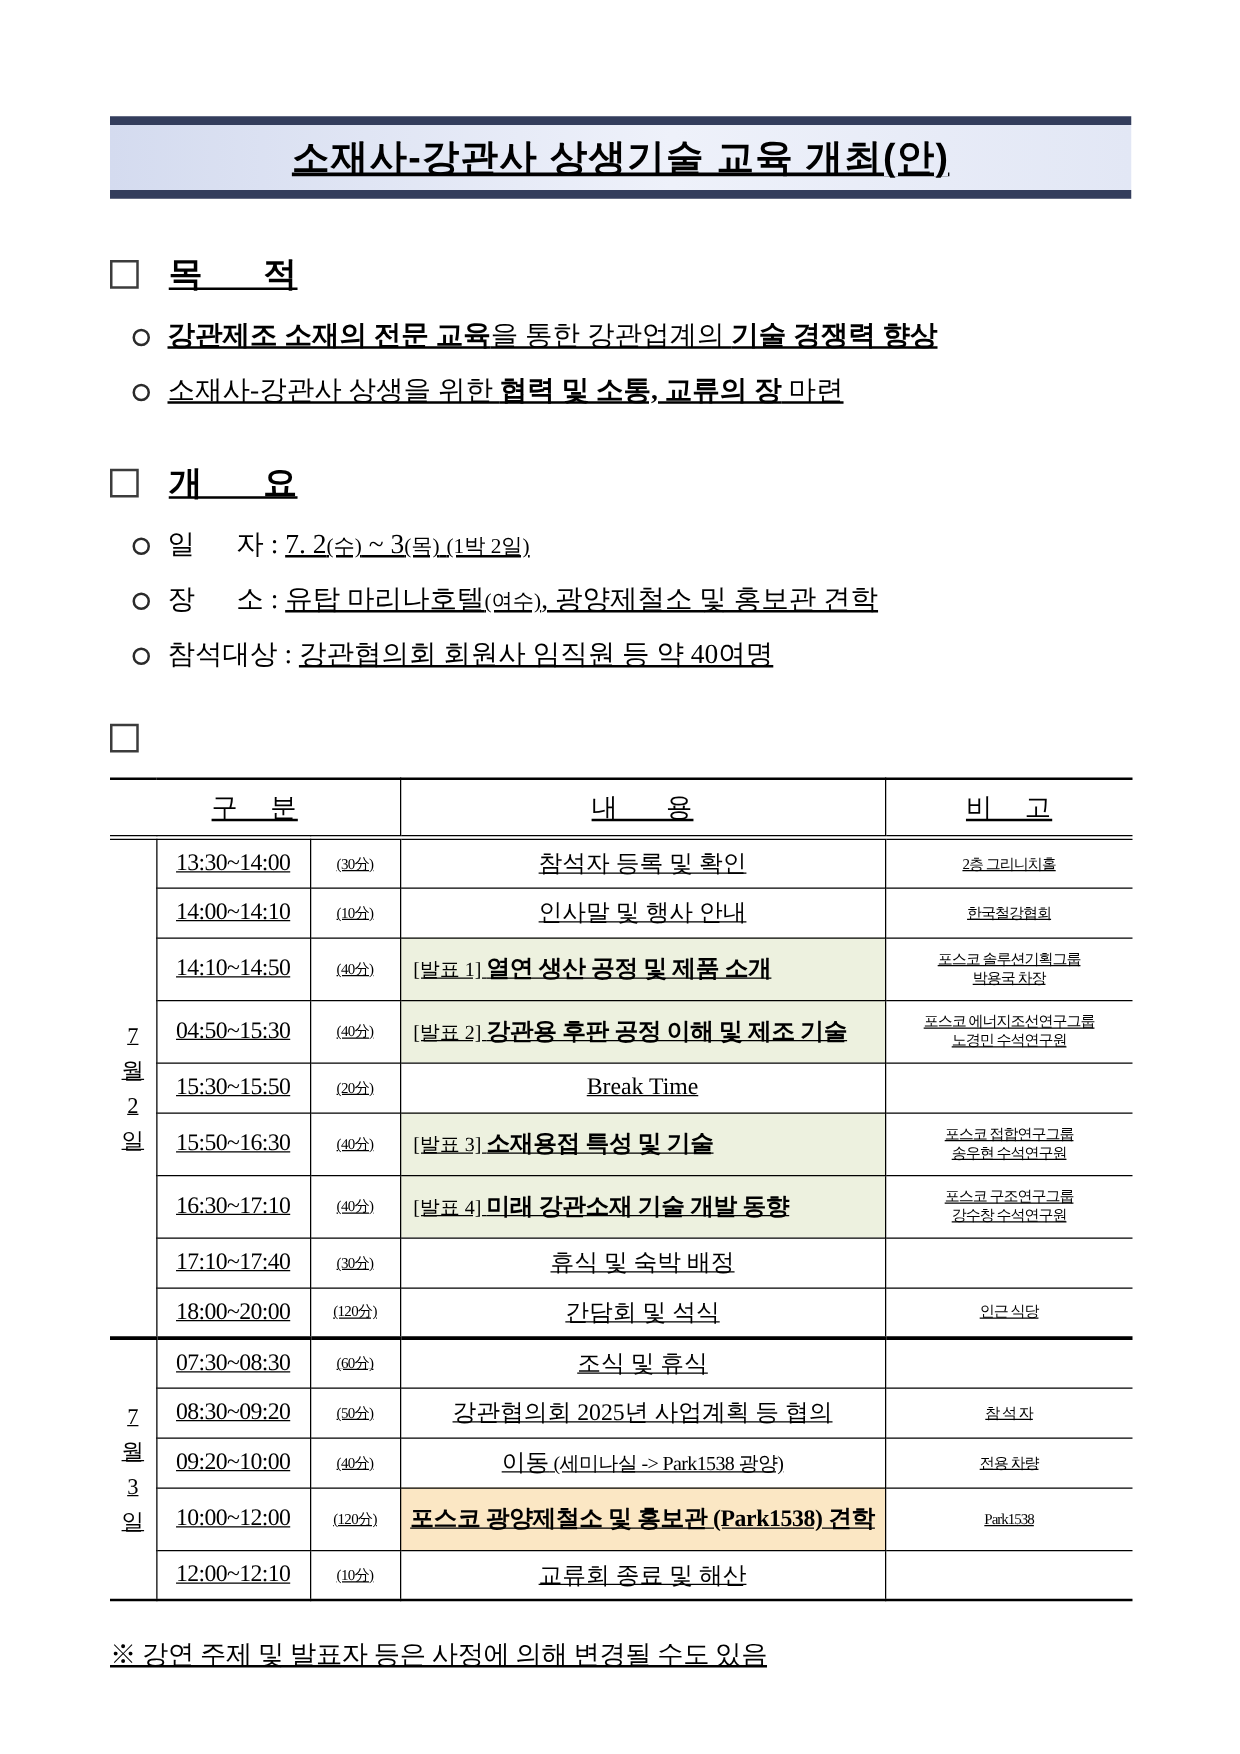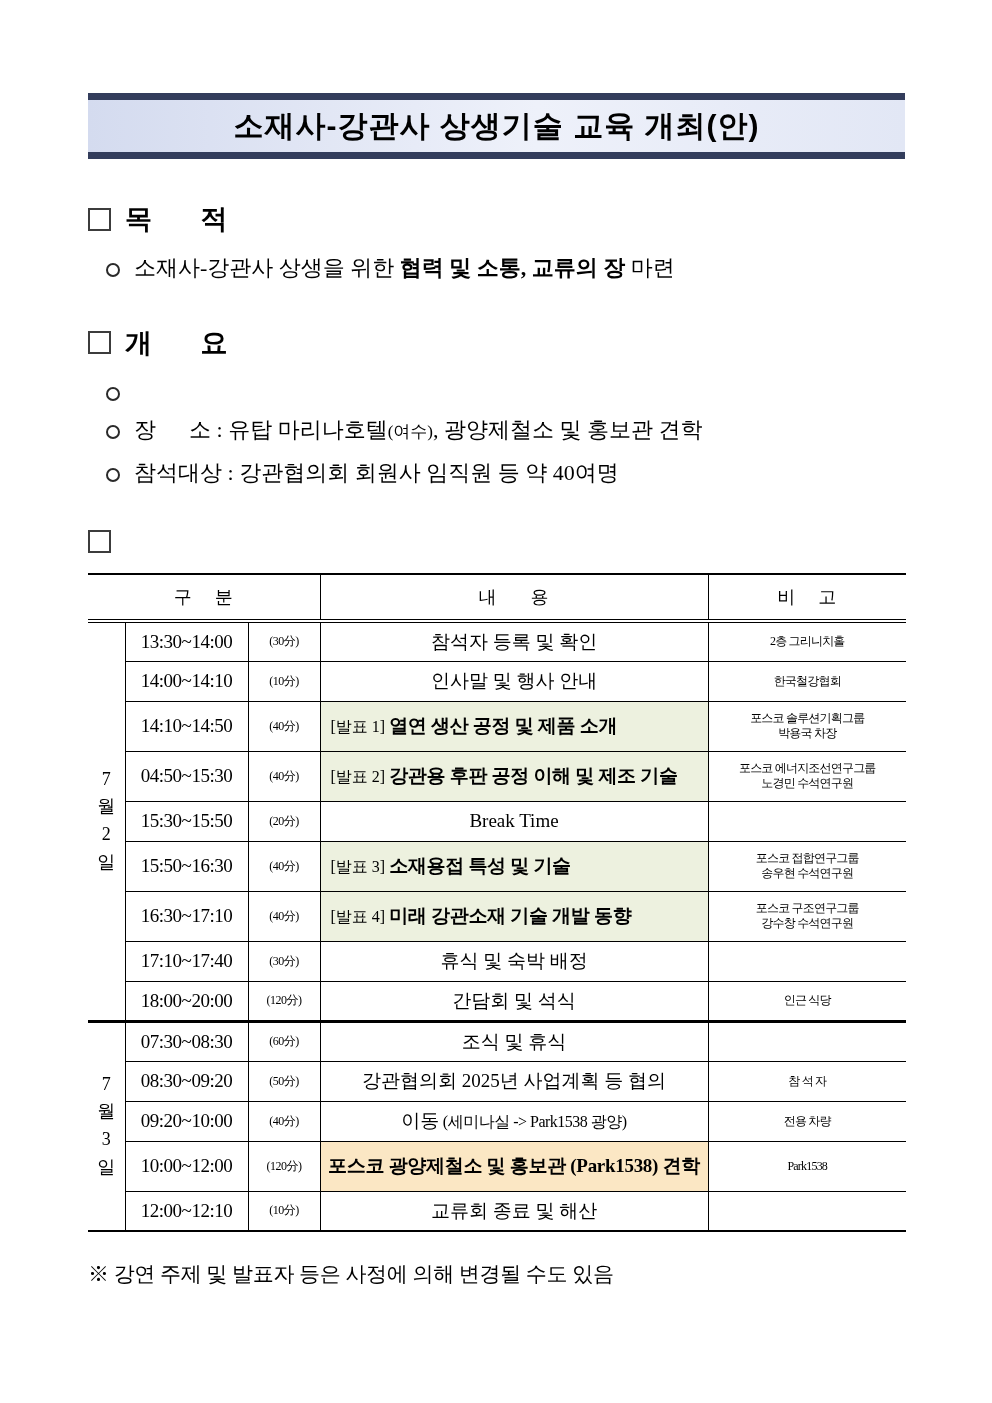--- a/index.html
+++ b/index.html
@@ -1,57 +1,57 @@
 <!DOCTYPE html>
 <html style="--navy: #333d5c; --banner_left: #d4dbef; --banner_mid: #eef1fa; --banner_right: #e2e7f5; --green: #edf1df; --orange: #fbe7c4;"><head>
 <meta charset="utf-8">
 <style>
   html,body{margin:0;padding:0;}
   body{
     width:992px;height:1403px;background:#ffffff;color:#000;
     font-family:"Liberation Serif","DejaVu Serif",serif;
     overflow:hidden;
   }
-  .page{box-sizing:border-box;width:992px;height:1403px;padding:93px 87px 0 88px;position:relative;}
+  .page{box-sizing:border-box;width:992px;height:1403px;padding:93px 87px 0 88px;position:relative;text-decoration:underline;}
 
   
   .banner{
     border-top:7px solid var(--navy);
     border-bottom:7px solid var(--navy);
     background:linear-gradient(90deg,var(--banner_left) 0%,var(--banner_mid) 55%,var(--banner_right) 100%);
     height:52px;display:flex;align-items:center;justify-content:center;
   }
   .banner-title{
     font-family:"Liberation Sans","DejaVu Sans",sans-serif;
     font-weight:bold;font-size:30px;letter-spacing:1px;
   }
   .byline{text-align:right;font-size:17px;margin-top:9px;letter-spacing:-0.3px;}
 
   
-  .section-heading{display:flex;align-items:center;gap:14px;margin-top:42px;}
+  .section-heading{display:flex;align-items:center;gap:24px;margin-top:42px;}
   .section-heading .label{
     font-family:"Liberation Sans","DejaVu Sans",sans-serif;
     font-weight:bold;font-size:27px;white-space:pre;letter-spacing:0.5px;
   }
   .sq{width:19px;height:19px;border:2px solid #3c3c3c;background:#fff;flex:none;}
 
   
   .bullets{margin-top:16px;}
   .bullet{display:flex;align-items:flex-start;margin:14px 0 0 16px;font-size:22px;line-height:1.35;}
   .circ{width:10px;height:10px;border:2px solid #2a2a2a;border-radius:50%;flex:none;margin:10px 14px 0 2px;background:#fff;}
   .bullet .b{font-weight:bold;}
   .bullet .sm{font-size:17px;}
   .ov-label{white-space:pre;display:inline-block;}
 
   
   .plan-wrap{margin-top:20px;}
   table.plan{border-collapse:collapse;table-layout:fixed;width:818px;
     border-top:2px solid #000;border-bottom:2px solid #000;}
   table.plan th{
-    font-weight:normal;font-size:18px;height:42px;white-space:pre;
+    font-weight:normal;font-size:21px;height:42px;white-space:pre;
     border-bottom:4px double #000;letter-spacing:1px;margin-top:34px;
   }
   th.bcol{border-right:1px solid #000;}
   table.plan td{border-bottom:1px solid #000;text-align:center;vertical-align:middle;}
   td.day{border-right:1px solid #000;border-bottom:none;font-size:18px;line-height:1.55;padding:0;}
   td.time{border-right:1px solid #000;font-size:19px;letter-spacing:-0.5px;}
   td.dur{border-right:1px solid #000;font-size:12px;letter-spacing:-0.5px;}
   td.content{border-right:1px solid #000;font-size:19px;padding:0 6px;}
   td.content.left{text-align:left;padding-left:10px;}
   td.remark{font-size:12px;line-height:1.25;letter-spacing:-0.8px;}
@@ -77,31 +77,36 @@
   </div>
 
 
   <div class="section-heading">
     <span class="sq"></span>
     <span class="label">목      적</span>
   </div>
   <div class="bullets">
     <div class="bullet">
       <span class="circ"></span>
+      <span><span class="b">강관제조 소재의 전문 교육</span><span>을 통한 강관업계의 </span><span class="b">기술 경쟁력 향상</span></span>
+    </div>
+    <div class="bullet">
+      <span class="circ"></span>
       <span><span>소재사-강관사 상생을 위한 </span><span class="b">협력 및 소통, 교류의 장</span><span> 마련</span></span>
     </div>
   </div>
 
   <div class="section-heading">
     <span class="sq"></span>
     <span class="label">개      요</span>
   </div>
   <div class="bullets">
     <div class="bullet">
       <span class="circ"></span>
+      <span><span class="ov-label">일      자 : </span><span><span>7. 2</span><span class="sm">(수)</span><span> ~ 3</span><span class="sm">(목)</span><span> </span><span class="sm">(1박 2일)</span></span></span>
     </div>
     <div class="bullet">
       <span class="circ"></span>
       <span><span class="ov-label">장      소 : </span><span><span>유탑 마리나호텔</span><span class="sm">(여수)</span><span>, 광양제철소 및 홍보관 견학</span></span></span>
     </div>
     <div class="bullet">
       <span class="circ"></span>
       <span><span class="ov-label">참석대상 : </span><span><span>강관협의회 회원사 임직원 등 약 40여명</span></span></span>
     </div>
   </div>

